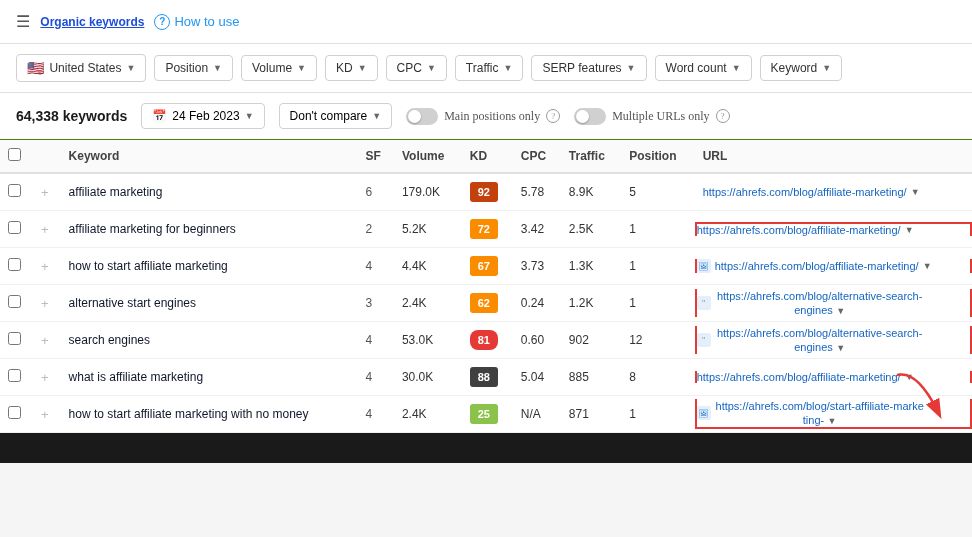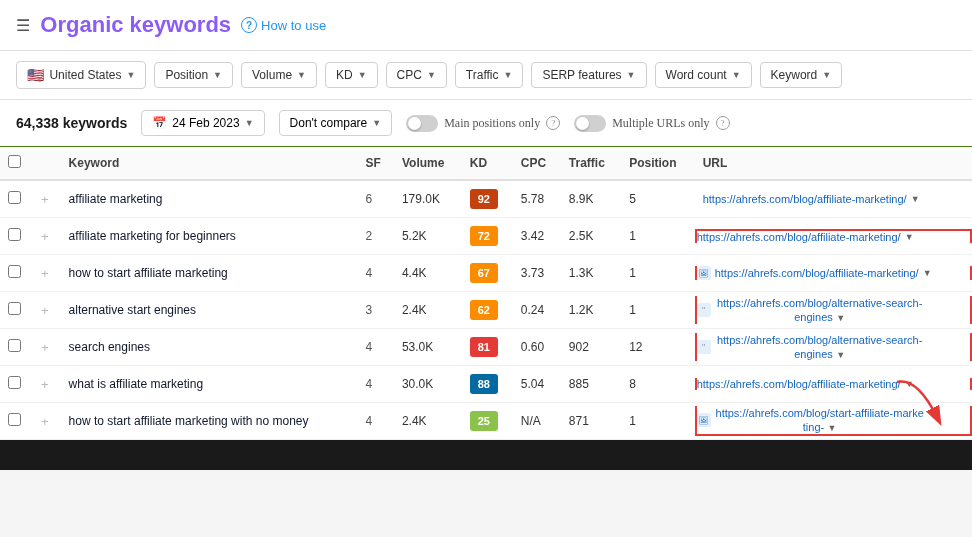--- a/index.html
+++ b/index.html
@@ -1,20 +1,20 @@
 <!DOCTYPE html>
 <html><head>
   <meta charset="utf-8">
   <style>
     * { box-sizing: border-box; margin: 0; padding: 0; }
     body { font-family: -apple-system, BlinkMacSystemFont, 'Segoe UI', sans-serif; font-size: 13px; background: #f5f5f5; color: #333; }
     
     .header { display: flex; align-items: center; padding: 12px 16px; background: #fff; border-bottom: 1px solid #e0e0e0; gap: 10px; }
     .hamburger { font-size: 16px; color: #555; cursor: pointer; }
-    .page-title { font-size: 22px; font-weight: 700; color: #8b5cf6; }
+    .page-title { font-size: 12px; font-weight: 700; color: #1d4ed8; text-decoration: underline; }
     .help-link { color: #2196f3; font-size: 13px; display: flex; align-items: center; gap: 4px; cursor: pointer; }
     .help-icon { width: 16px; height: 16px; border-radius: 50%; border: 1.5px solid #2196f3; display: inline-flex; align-items: center; justify-content: center; font-size: 10px; color: #2196f3; font-weight: bold; }
 
     .toolbar { display: flex; align-items: center; padding: 10px 16px; background: #fff; border-bottom: 1px solid #e0e0e0; gap: 8px; flex-wrap: wrap; }
     .filter-btn { display: inline-flex; align-items: center; gap: 5px; padding: 5px 10px; border: 1px solid #d0d0d0; border-radius: 4px; background: #fff; cursor: pointer; font-size: 12px; color: #333; white-space: nowrap; }
     .flag { font-size: 14px; }
     .chevron { font-size: 9px; color: #666; }
 
     .subbar { display: flex; align-items: center; padding: 10px 16px; background: #fff; border-bottom: 1px solid #4d7c0f; gap: 14px; }
     .keyword-count { font-weight: 700; font-size: 14px; color: #1a1a1a; }
@@ -223,41 +223,41 @@
       </div>
     </div>
             </td>
   </tr>
           <tr>
     <td class="checkbox-cell"><input type="checkbox" style=""></td>
     <td><span class="add-btn">+</span></td>
     <td><a class="keyword-link">search engines</a></td>
     <td><span class="sf-num">4</span></td>
     <td><span>53.0K</span></td>
-    <td><span class="kd-badge" style="background:#e53935;">81</span></td>
+    <td><span class="kd-badge" style="background:#e53935;border-radius:8px;">81</span></td>
     <td><span>0.60</span></td>
     <td><span>902</span></td>
     <td><span class="pos-num">12</span></td>
     <td style="max-width:260px; overflow:hidden; padding:0;">
               <div class="url-cell" style="border-left: 2.5px solid #e53935; border-right: 2.5px solid #e53935;">
       <span class="url-icon" style="font-size:9px;color:#999;">"</span>
       <div class="url-text-wrap">
         <span class="url-wrap-text">https://ahrefs.com/blog/alternative-search-engines</span>
         <span class="url-chevron">▼</span>
       </div>
     </div>
             </td>
   </tr>
           <tr>
     <td class="checkbox-cell"><input type="checkbox" style=""></td>
     <td><span class="add-btn">+</span></td>
     <td><a class="keyword-link">what is affiliate marketing</a></td>
     <td><span class="sf-num">4</span></td>
     <td><span>30.0K</span></td>
-    <td><span class="kd-badge" style="background:#0369a1;">88</span></td>
+    <td><span class="kd-badge" style="background:#404040;">88</span></td>
     <td><span>5.04</span></td>
     <td><span>885</span></td>
     <td><span class="pos-num">8</span></td>
     <td style="max-width:260px; overflow:hidden; padding:0;">
               <div class="url-cell" style="border-left: 2.5px solid #e53935; border-right: 2.5px solid #e53935;">
 
       <a class="url-link" href="#">https://ahrefs.com/blog/affiliate-marketing/</a>
       <span class="url-chevron">▼</span>
     </div>
             </td>

